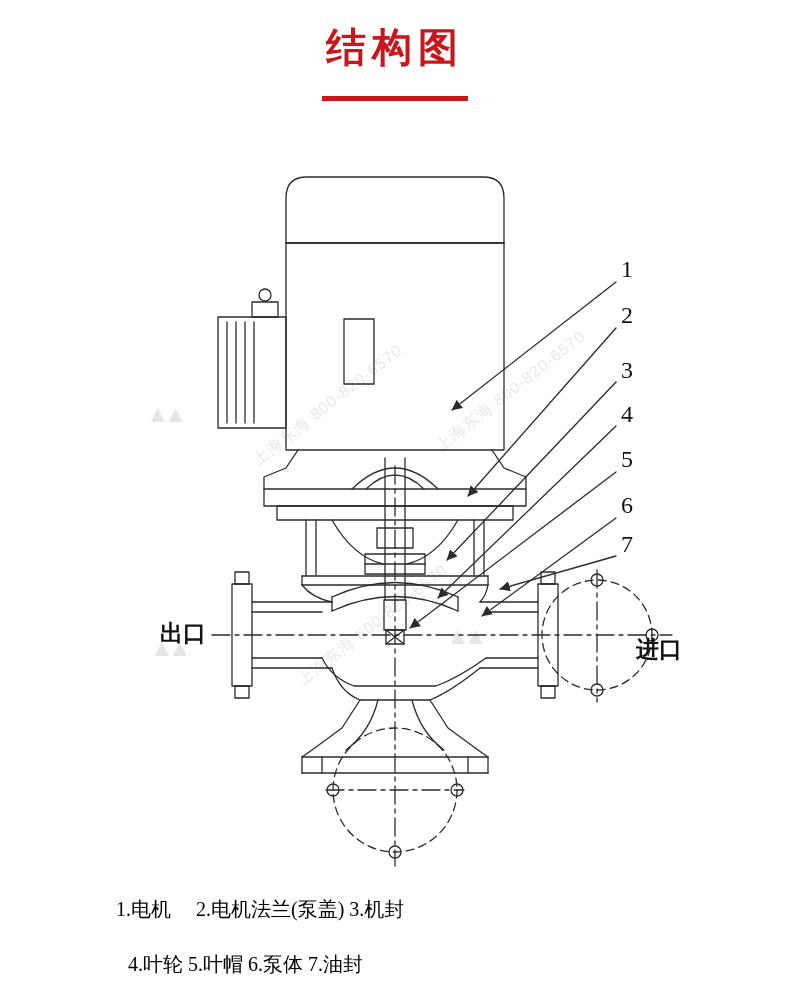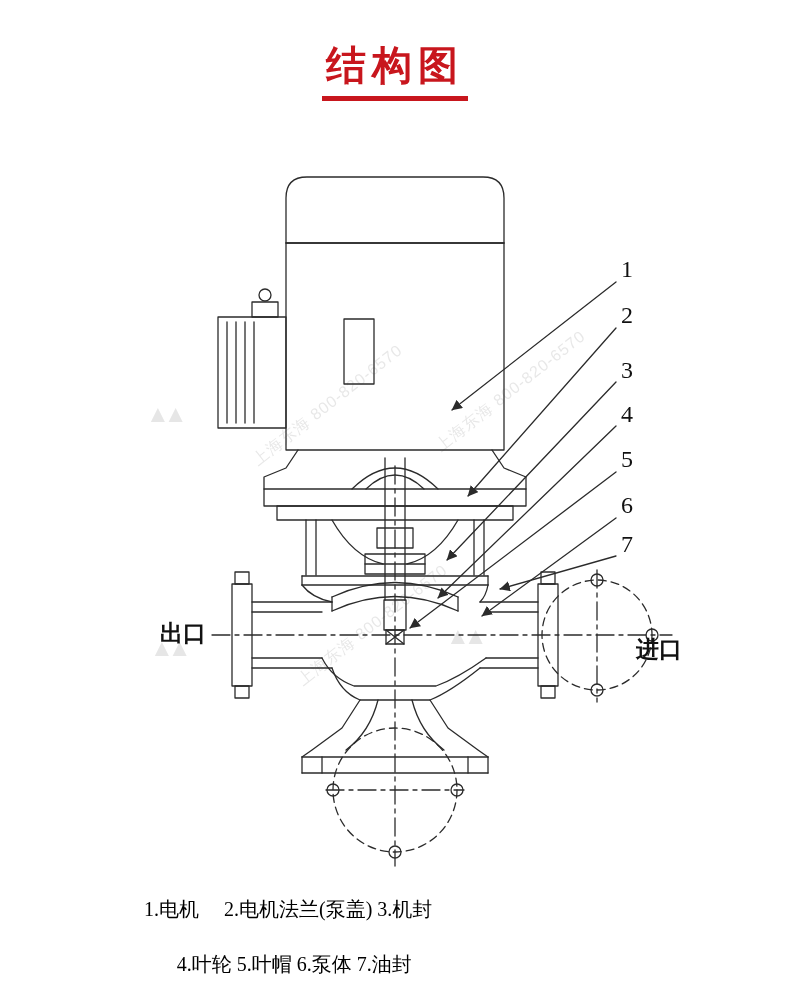--- a/index.html
+++ b/index.html
@@ -1,22 +1,22 @@
 <!DOCTYPE html>
 <html><head>
 <meta charset="utf-8">
 <style>
   html,body{margin:0;padding:0;}
   body{width:790px;height:996px;background:#ffffff;font-family:"Liberation Sans",sans-serif;}
   .page{position:relative;width:790px;height:996px;background:#fff;overflow:hidden;}
-  .page-title{position:absolute;top:38px;left:0;width:100%;text-align:center;
+  .page-title{position:absolute;top:20px;left:0;width:100%;text-align:center;
     font-size:40px;font-weight:700;color:#c8161d;letter-spacing:6px;}
   .title-underline{position:absolute;top:96px;left:322px;width:146px;height:5px;background:#c8161d;}
-  .legend{position:absolute;top:894px;left:144px;font-family:"Liberation Serif",serif;
-    font-size:20px;color:#000;line-height:31px;text-align:center;}
+  .legend{position:absolute;top:894px;left:116px;font-family:"Liberation Serif",serif;
+    font-size:20px;color:#000;line-height:31px;}
   .legend-line2{padding-left:12px;margin-top:24px;}
   .wm{position:absolute;color:#444;opacity:.12;white-space:nowrap;font-size:16px;
     letter-spacing:1px;transform:rotate(-38deg);transform-origin:left center;}
   .wm-logo{position:absolute;color:#444;opacity:.13;font-size:24px;letter-spacing:-6px;}
   .drawing{position:absolute;top:0;left:0;}
   .num{font-family:"Liberation Serif",serif;font-size:24px;fill:#111;}
   .port-label{font-family:"Liberation Sans",sans-serif;font-size:23px;font-weight:700;fill:#111;}
 </style>
 </head>
 <body>

